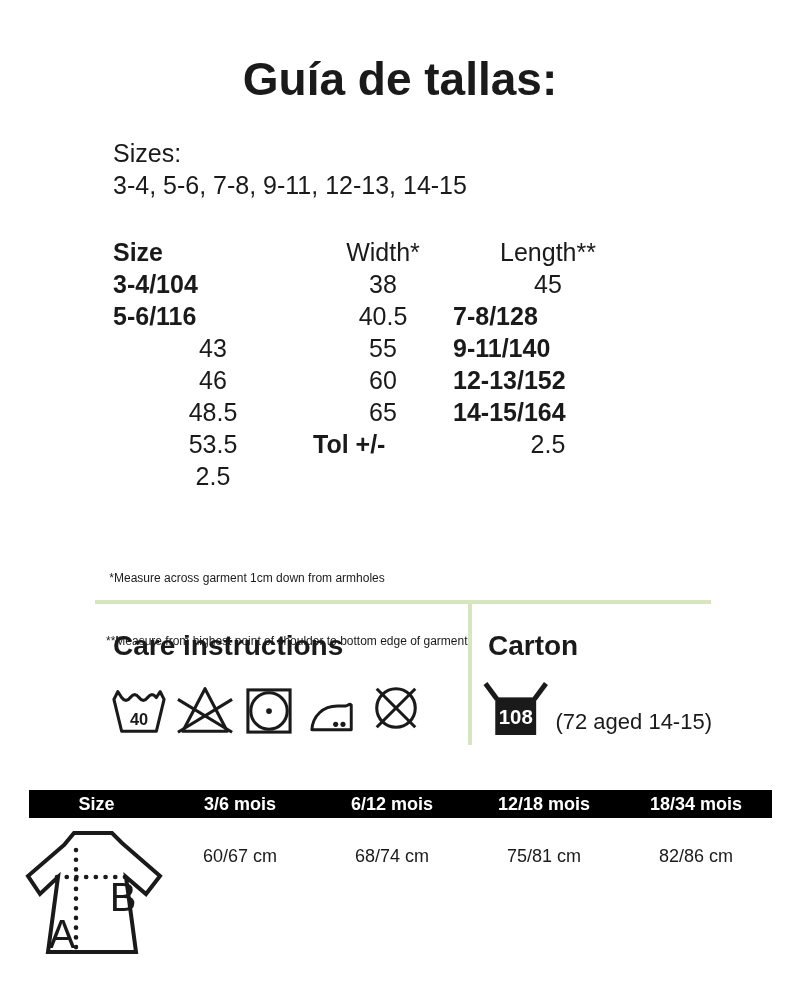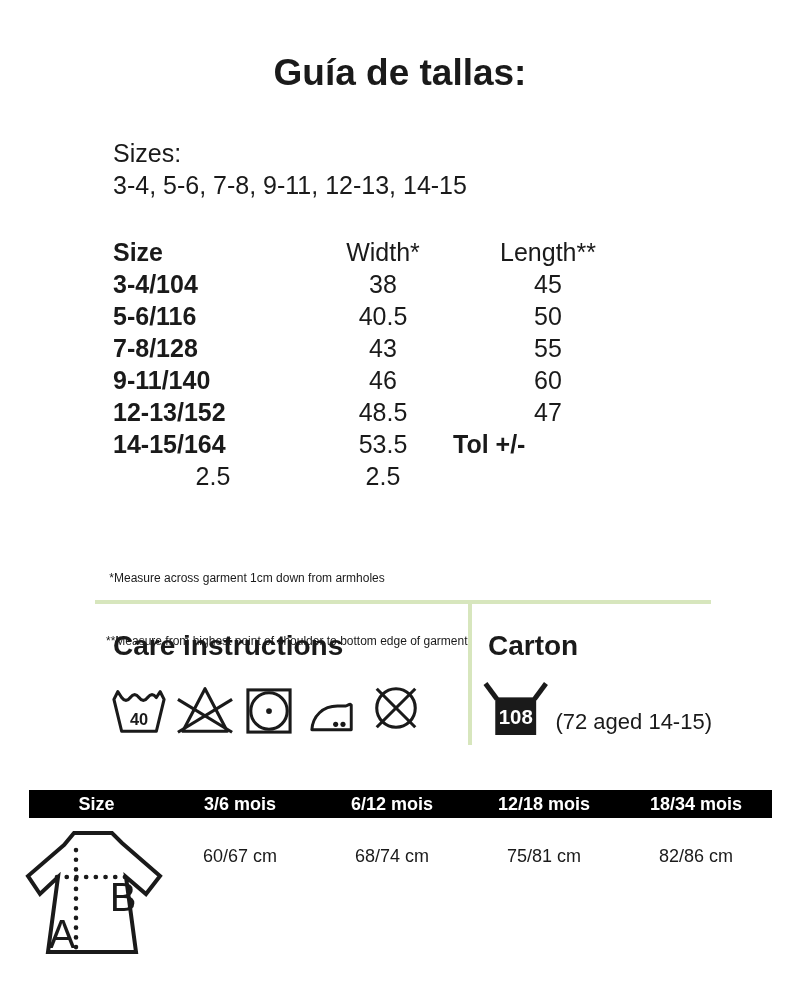--- a/index.html
+++ b/index.html
@@ -10,21 +10,21 @@
     color:#1a1a1a;
     position:relative;
     overflow:hidden;
   }
   .abs{position:absolute;}
 
   
   #title{
     top:52px;left:0;width:800px;
     text-align:center;
-    font-size:37px;font-weight:700;
+    font-size:46px;font-weight:700;
     letter-spacing:0px;
   }
 
   
   #sizes-block{top:137px;left:113px;font-size:25px;line-height:32px;}
   #sizes-block .lbl{font-weight:400;}
 
   
   #size-table{
     top:236px;left:113px;
@@ -102,33 +102,32 @@
   <div class="hdr c1">Size</div>
   <div class="hdr c2">Width*</div>
   <div class="hdr c3">Length**</div>
 
   <div class="c1">3-4/104</div>
   <div class="c2">38</div>
   <div class="c3">45</div>
 
   <div class="c1">5-6/116</div>
   <div class="c2">40.5</div>
-  <div class="c3">50</div>
 
   <div class="c1">7-8/128</div>
   <div class="c2">43</div>
   <div class="c3">55</div>
 
   <div class="c1">9-11/140</div>
   <div class="c2">46</div>
   <div class="c3">60</div>
 
   <div class="c1">12-13/152</div>
   <div class="c2">48.5</div>
-  <div class="c3">47</div>
+  <div class="c3">65</div>
 
   <div class="c1">14-15/164</div>
   <div class="c2">53.5</div>
 
   <div class="c1">Tol +/-</div>
   <div class="c2">2.5</div>
   <div class="c3">2.5</div>
 </div>
 
 <div class="abs" id="footnotes">

